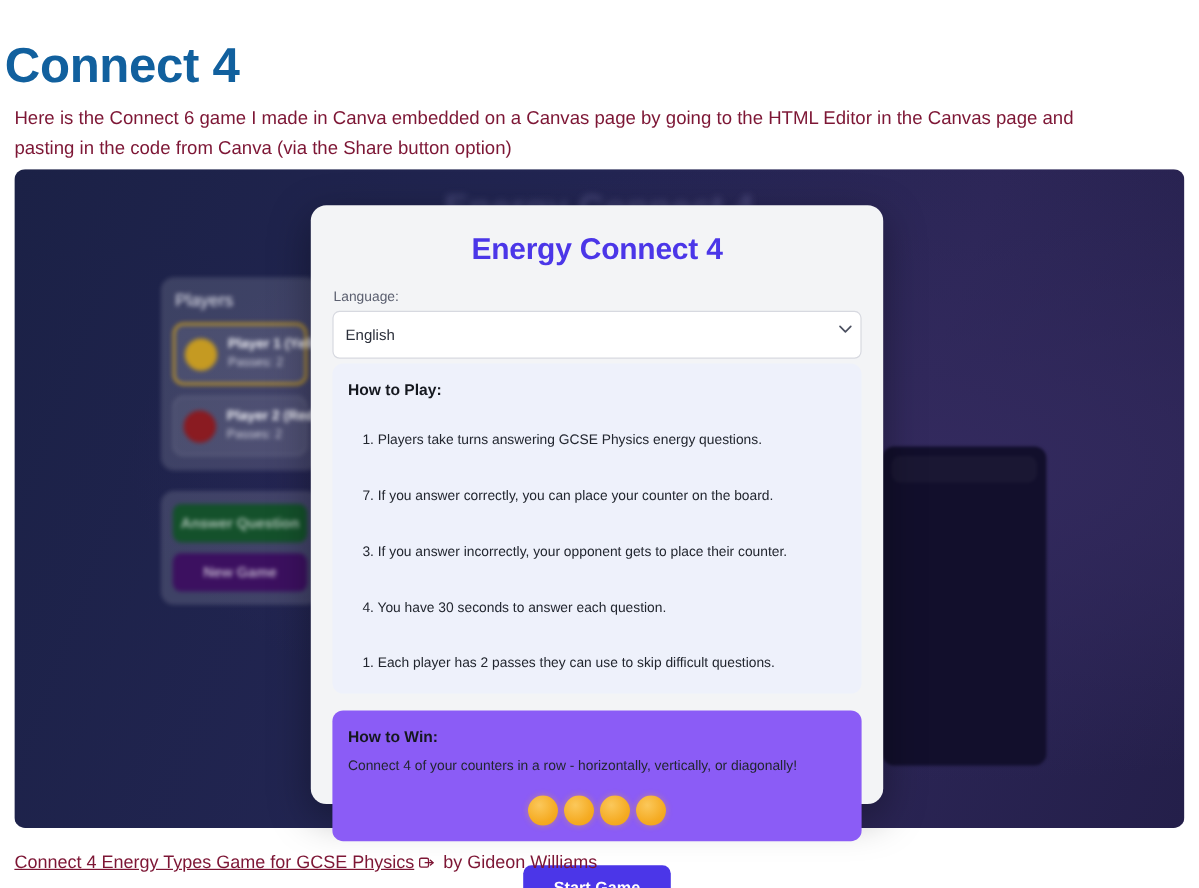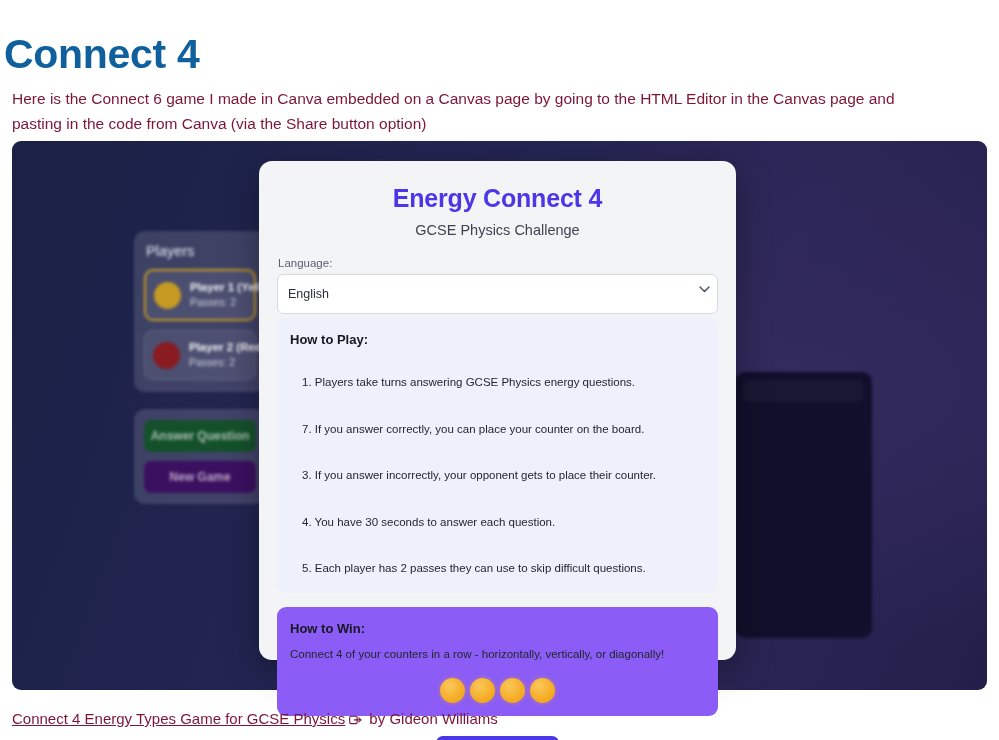--- a/index.html
+++ b/index.html
@@ -159,21 +159,21 @@
     left: 8px; top: 8px;
     width: 121px; height: 22px;
     background: rgba(255,255,255,0.035);
     border-radius: 7px;
   }
 
   
   .modal {
     position: absolute;
     left: 259px;
-    top: 161px;
+    top: 171px;
     width: 477px;
     height: 499px;
     background: #f3f4f6;
     border-radius: 13px;
     box-shadow: 0 10px 34px rgba(0,0,0,0.35);
     padding: 17px 18px 0 18px;
   }
 
   .modal-title {
     text-align: center;
@@ -343,39 +343,38 @@
 
     <div class="bg-board">
       <div class="bg-board-head"></div>
     </div>
 
   </div>
 
   <div class="modal">
 
     <div class="modal-title">Energy Connect 4</div>
-    <div class="modal-sub">GCSE Physics Challenge</div>
 
     <div class="field-label">Language:</div>
     <div class="select-wrap">
       <input class="select-box" type="text" readonly="" value="English" style="">
       <span class="chevron">
         <svg width="11" height="9" viewBox="0 0 11 9">
           <path d="M1 2 L5.5 6.6 L10 2" fill="none" stroke="#4b5060" stroke-width="1.4" stroke-linecap="round" stroke-linejoin="round"></path>
         </svg>
       </span>
     </div>
 
     <div class="panel play">
       <div class="panel-head">How to Play:</div>
       <div class="panel-line">1. Players take turns answering GCSE Physics energy questions.</div>
       <div class="panel-line">7. If you answer correctly, you can place your counter on the board.</div>
       <div class="panel-line">3. If you answer incorrectly, your opponent gets to place their counter.</div>
       <div class="panel-line">4. You have 30 seconds to answer each question.</div>
-      <div class="panel-line">5. Each player has 2 passes they can use to skip difficult questions.</div>
+      <div class="panel-line">1. Each player has 2 passes they can use to skip difficult questions.</div>
     </div>
 
     <div class="panel win">
       <div class="panel-head">How to Win:</div>
       <p class="panel-text">Connect 4 of your counters in a row - horizontally, vertically, or diagonally!</p>
       <div class="discs">
         <span class="disc-win"></span>
         <span class="disc-win"></span>
         <span class="disc-win"></span>
         <span class="disc-win"></span>

